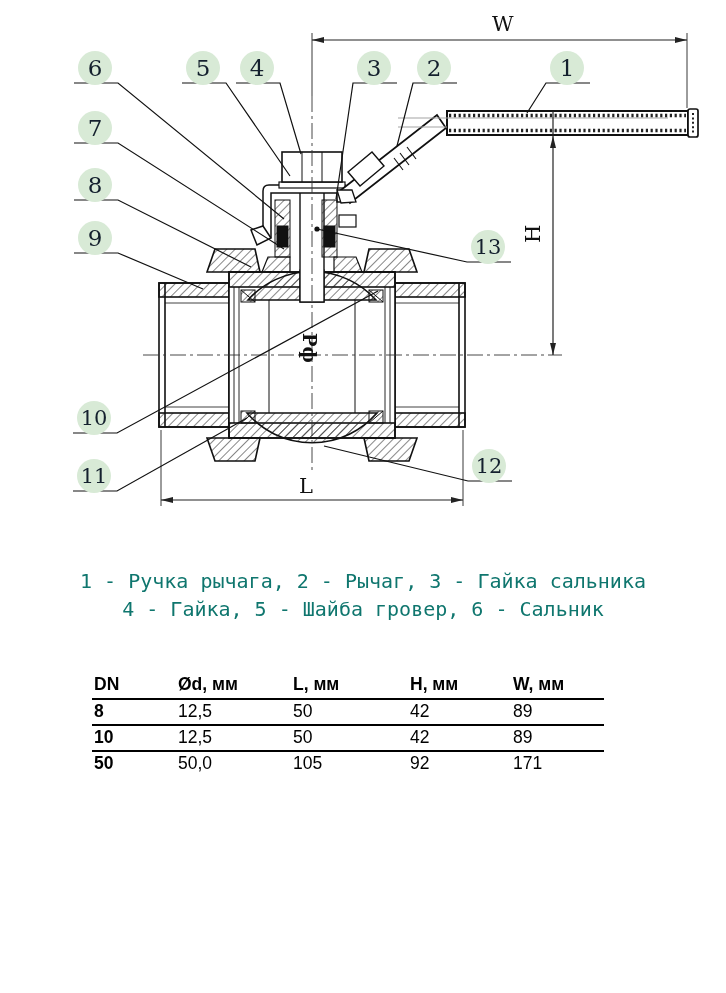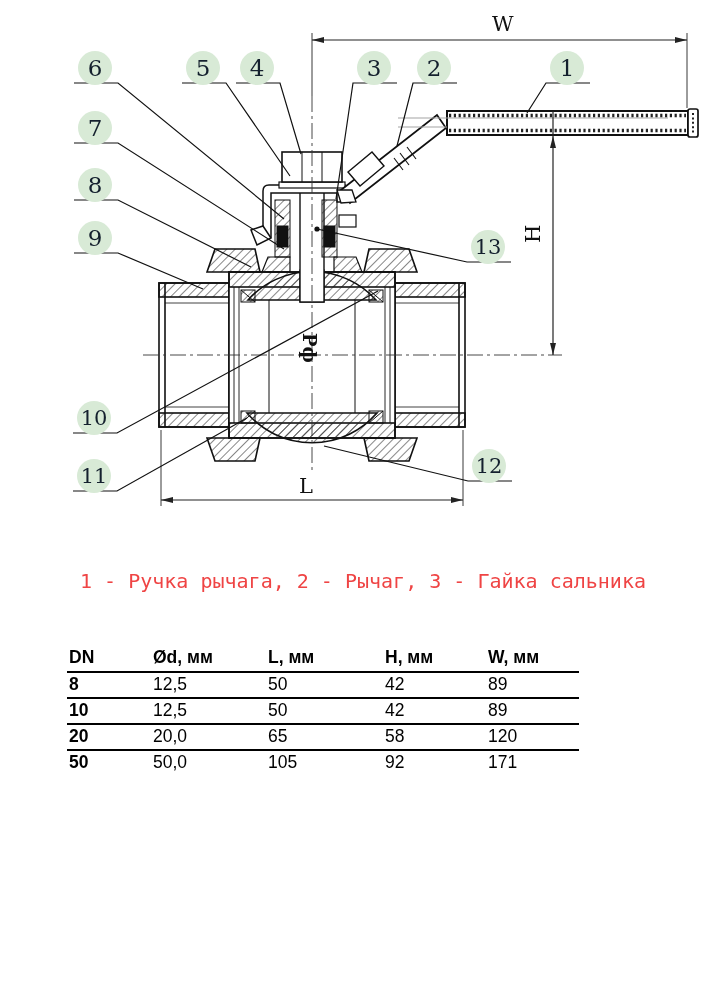--- a/index.html
+++ b/index.html
@@ -5,22 +5,22 @@
   html,body{margin:0;padding:0;background:#ffffff;width:726px;}
   body{font-family:"Liberation Sans",sans-serif;color:#000;}
   .stage{width:726px;height:993px;position:relative;overflow:hidden;background:#fff;}
   svg{display:block;}
   svg text{font-family:"DejaVu Serif",serif;fill:#14202e;}
   .callout-num{font-size:23px;}
   .callout-num.small{font-size:21px;}
   .dimlabel{font-size:21px;fill:#111;}
   .borelabel{font-size:18px;fill:#111;font-weight:bold;}
   .legend{margin-top:8px;text-align:center;font-family:"DejaVu Sans Mono",monospace;
-          font-size:20px;line-height:27.5px;color:#ef4444;}
-  table.dims{border-collapse:collapse;margin:50px 0 0 67px;width:512px;
+          font-size:20px;line-height:27.5px;color:#0f766e;}
+  table.dims{border-collapse:collapse;margin:50px 0 0 92px;width:512px;
              font-size:17.5px;table-layout:fixed;}
   table.dims col.c0{width:84px;} table.dims col.c1{width:115px;}
   table.dims col.c2{width:117px;} table.dims col.c3{width:103px;}
   table.dims col.c4{width:93px;}
   table.dims th{font-weight:bold;text-align:left;padding:1px 0 3px 2px;
                 border-bottom:2.5px solid #000;}
   table.dims td{text-align:left;padding:1px 0 2px 2px;height:20px;
                 border-bottom:2px solid #000;}
   table.dims tbody tr:last-child td{border-bottom:none;}
   table.dims td.dn{font-weight:bold;}
@@ -241,20 +241,21 @@
     </g>
     <g>
       <circle cx="488" cy="247" r="17" fill="#d8ead6"></circle>
       <text class="callout-num small" x="488" y="254" text-anchor="middle">13</text>
     </g>
   </g>
 </svg>
 
 <div class="legend">
   <div>1 - Ручка рычага, 2 - Рычаг, 3 - Гайка сальника</div>
+  <div>4 - Гайка, 5 - Шайба гровер, 6 - Сальник</div>
 </div>
 
 <table class="dims">
   <colgroup>
         <col class="c0">
         <col class="c1">
         <col class="c2">
         <col class="c3">
         <col class="c4">
       </colgroup>
@@ -276,27 +277,20 @@
           <td>89</td>
         </tr>
         <tr>
           <td class="dn">10</td>
           <td>12,5</td>
           <td>50</td>
           <td>42</td>
           <td>89</td>
         </tr>
         <tr>
-          <td class="dn">20</td>
-          <td>20,0</td>
-          <td>65</td>
-          <td>58</td>
-          <td>120</td>
-        </tr>
-        <tr>
           <td class="dn">50</td>
           <td>50,0</td>
           <td>105</td>
           <td>92</td>
           <td>171</td>
         </tr>
       </tbody>
 </table>
 
 </div>

